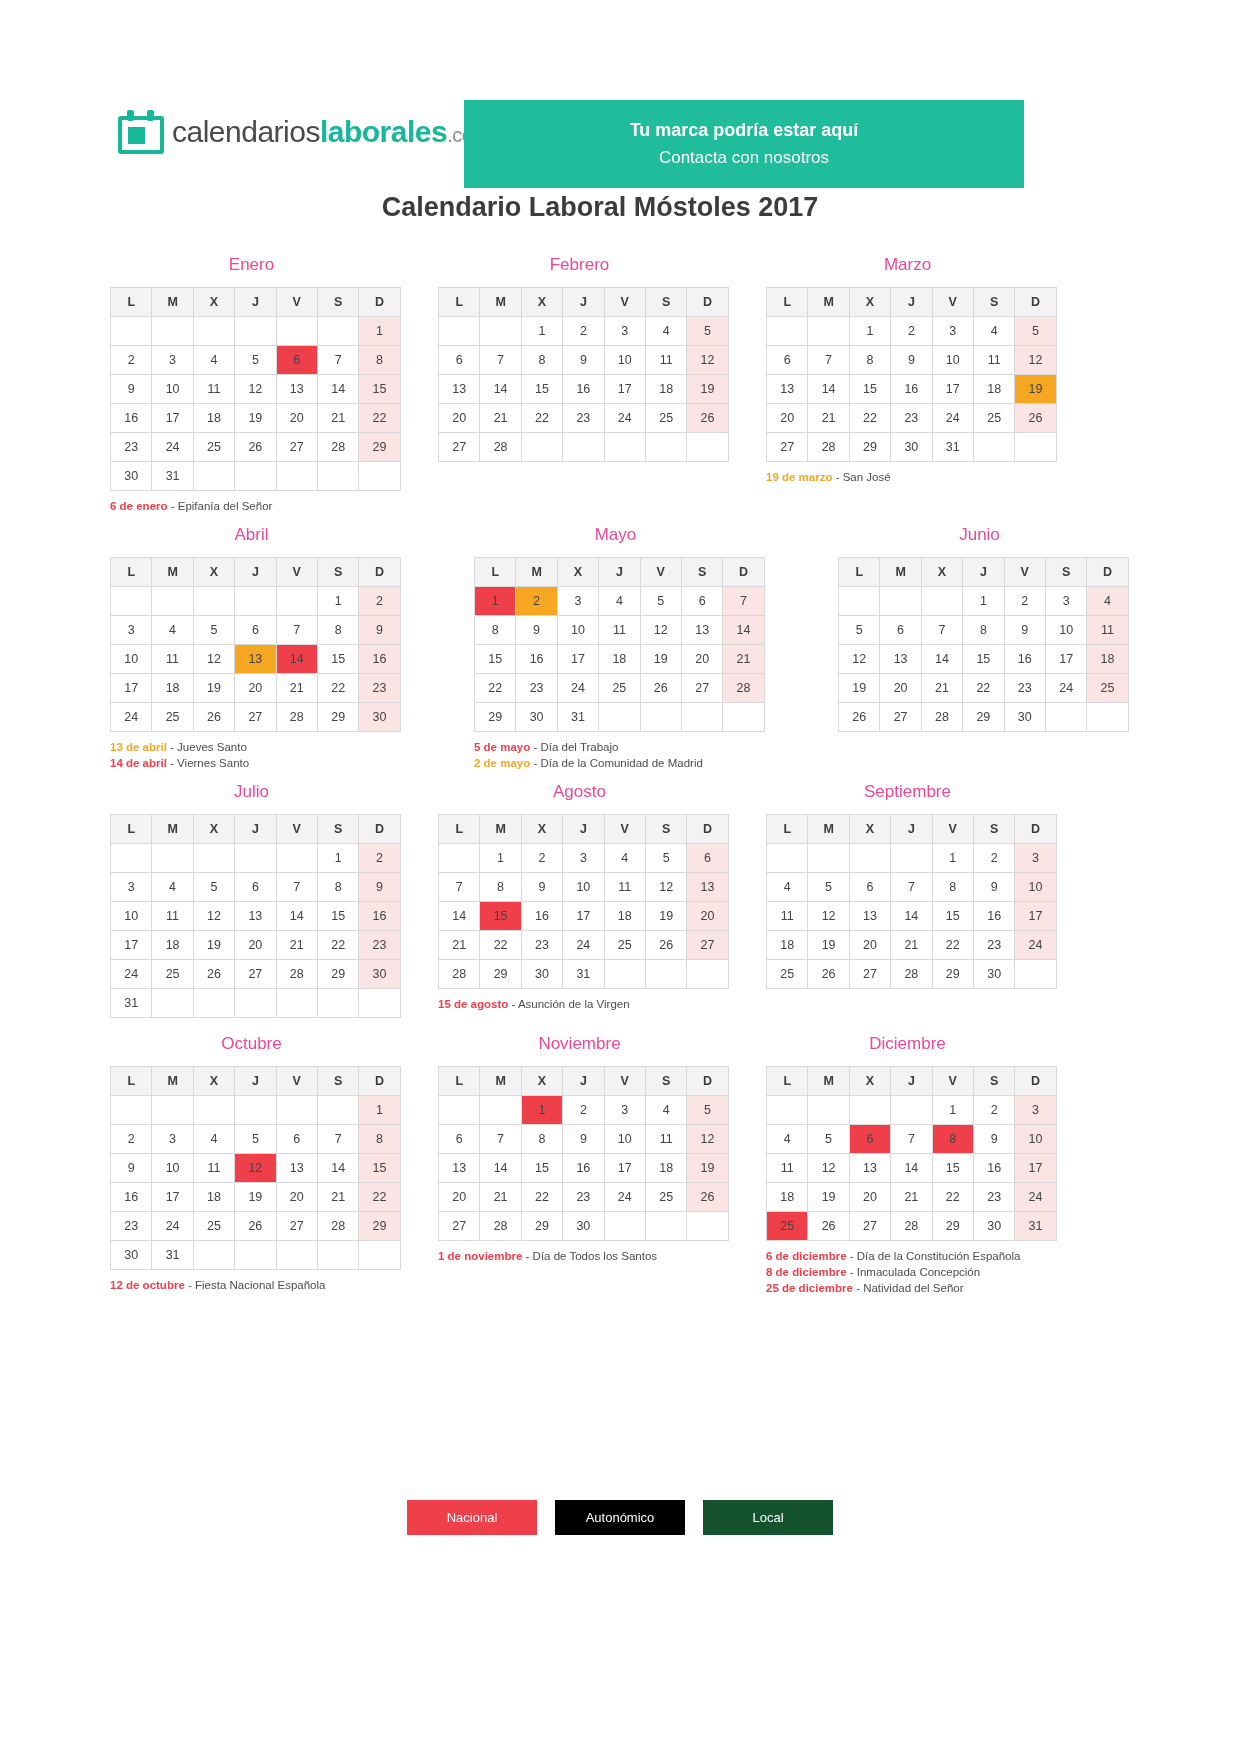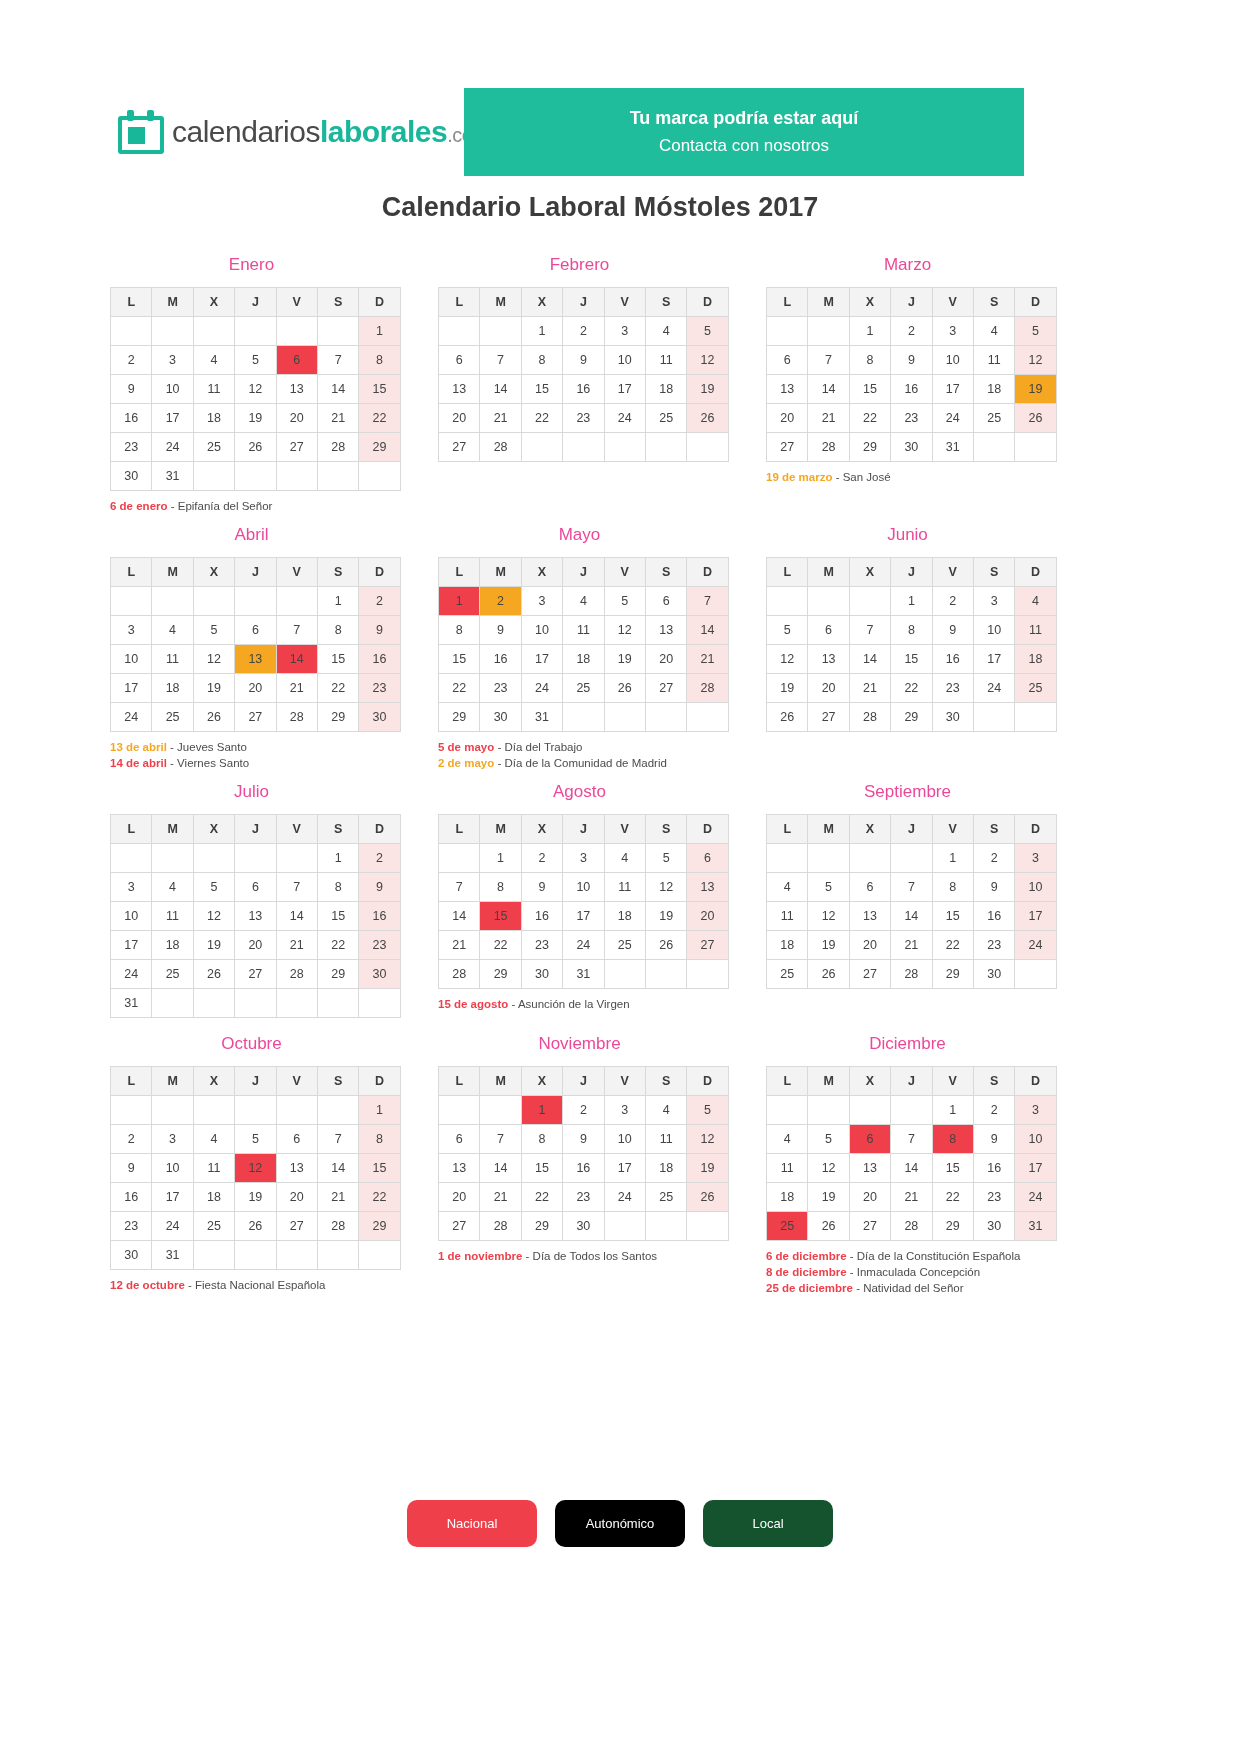--- a/index.html
+++ b/index.html
@@ -62,21 +62,21 @@
     letter-spacing: -0.5px;
     white-space: nowrap;
   }
   .logo-text .p1 { color: #4a4a4a; font-weight: normal; }
   .logo-text .p2 { color: #18b79a; font-weight: bold; }
   .logo-text .p3 { color: #8d8d8d; font-size: 20px; }
 
   .banner {
     position: absolute;
     left: 464px;
-    top: 88px;
+    top: 100px;
     width: 560px;
     height: 88px;
     background: #1fbd9c;
     color: #ffffff;
     text-align: center;
     display: flex;
     flex-direction: column;
     justify-content: center;
     align-items: center;
   }
@@ -176,22 +176,22 @@
     top: 1500px;
     left: 0;
     width: 1240px;
     display: flex;
     justify-content: center;
     gap: 18px;
   }
   .legend .chip {
     color: #ffffff;
     font-size: 13px;
-    padding: 16px 22px;
-    border-radius: 10px;
+    padding: 10px 22px;
+    border-radius: 0;
     min-width: 86px;
     text-align: center;
   }
   .chip.nac { background: #ef3f4b; }
   .chip.aut { background: #000000; }
   .chip.loc { background: #14532d; }
 </style>
 </head>
 <body>
 
@@ -416,21 +416,21 @@
                 <td class="empty">&nbsp;</td>
                 <td class="empty">&nbsp;</td>
               </tr>
             </tbody>
           </table>
           <div class="notes">
             <div class="note"><span class="d-aut">19 de marzo</span><span class="desc"> - San José</span></div>
           </div>
         </div>
       </div>
-      <div class="month-row" style="height: 257px;">
+      <div class="month-row" style="height: 257px; gap: 36px;">
         <div class="month">
           <div class="month-name">Abril</div>
           <table class="cal">
             <thead>
               <tr>
                 <th>L</th>
                 <th>M</th>
                 <th>X</th>
                 <th>J</th>
                 <th>V</th>

